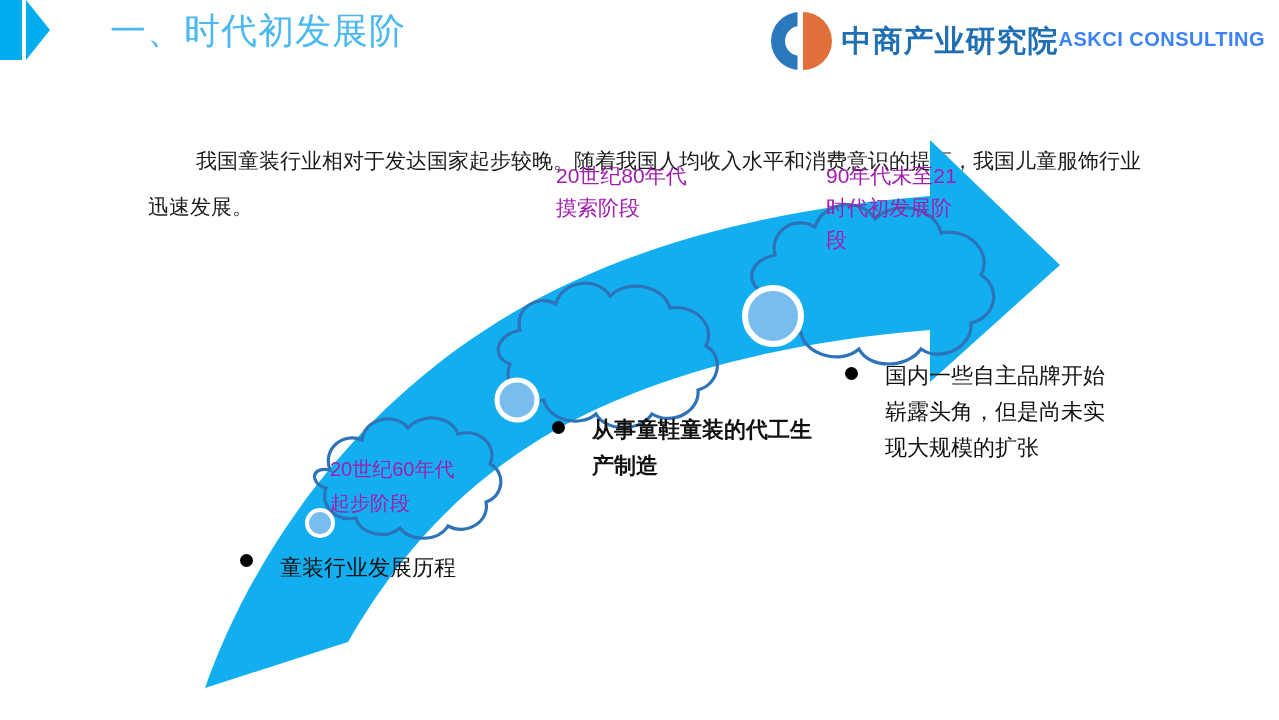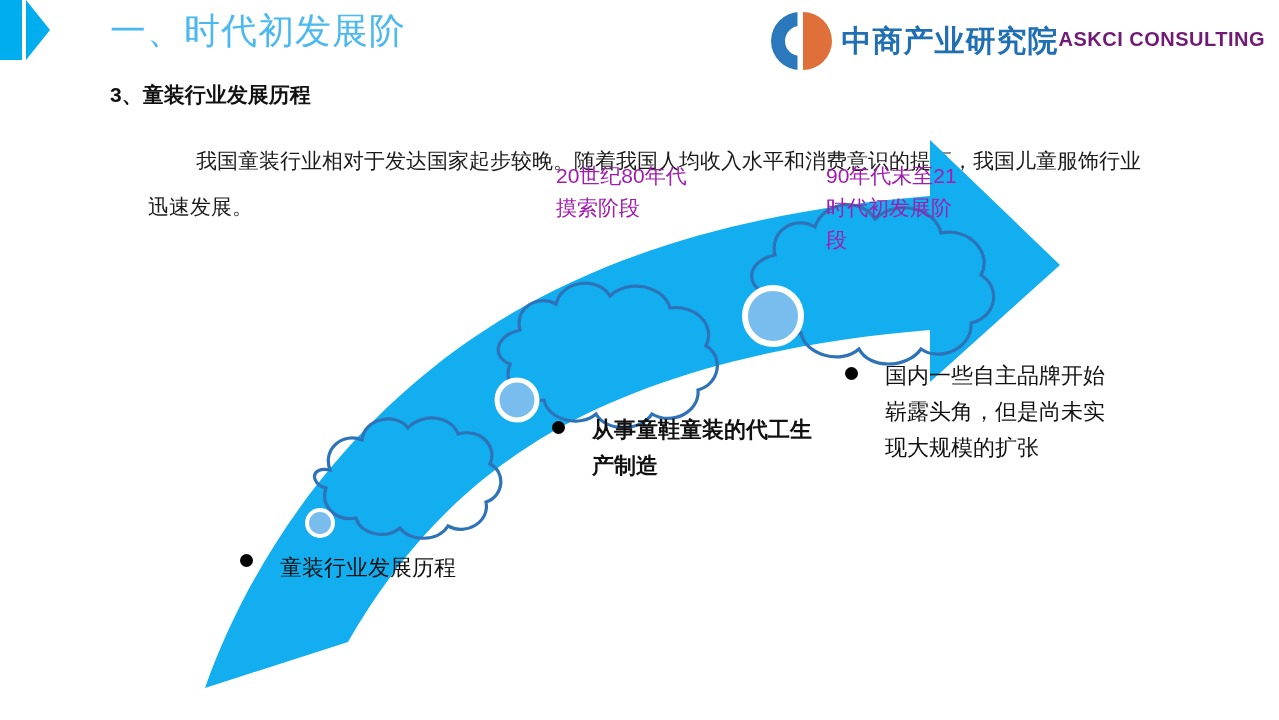--- a/index.html
+++ b/index.html
@@ -43,21 +43,21 @@
   .logo{position:absolute;right:14px;top:6px;height:70px;display:flex;align-items:center;}
   .logo-mark{width:66px;height:66px;position:relative;margin-right:8px;}
   .logo-text{display:flex;justify-content:center;line-height:1;}
   .logo-cn{
     font-family:"Liberation Sans","DejaVu Sans",sans-serif;
     font-weight:bold;font-size:30px;color:#1F6FB2;letter-spacing:1px;
     white-space:nowrap;
   }
   .logo-en{
     font-family:"Liberation Sans","DejaVu Sans",sans-serif;
-    font-weight:bold;font-size:20px;color:#701a75;letter-spacing:0.5px;
+    font-weight:bold;font-size:20px;color:#3b82f6;letter-spacing:0.5px;
     margin-top:3px;white-space:nowrap;
   }
 
   
   .body-text{
     position:absolute;left:148px;top:138px;width:1010px;
     font-size:21px;line-height:46px;color:#1a1a1a;
     text-indent:48px;
     font-family:"Liberation Serif","DejaVu Serif",serif;
   }
@@ -96,21 +96,20 @@
 </style>
 </head>
 <body>
 
 <div class="slide">
 
   <div class="deco-rect"></div>
   <div class="deco-tri"></div>
 
   <div class="slide-title">一、时代初发展阶</div>
-  <div class="section-title">3、童装行业发展历程</div>
 
   <div class="logo">
     <div class="logo-mark">
       <svg width="66" height="66" viewBox="0 0 66 66" aria-hidden="true">
         <path d="M33 4 A29 29 0 1 0 33 62 L33 48 A15 15 0 1 1 33 18 Z" fill="#2B79BC"></path>
         <path d="M36 4 A29 29 0 0 1 36 62 Z" fill="#E0703A"></path>
         <rect x="30.5" y="4" width="5" height="58" fill="#ffffff"></rect>
       </svg>
     </div>
     <div class="logo-text">
@@ -182,20 +181,22 @@
         c -20 -8 -18 -32 10 -38 Z"></path>
     </g>
 
     <g>
       <circle cx="320" cy="523" r="13" fill="#79BDEE" stroke="#ffffff" stroke-width="4"></circle>
       <circle cx="517" cy="400" r="20" fill="#79BDEE" stroke="#ffffff" stroke-width="5"></circle>
       <circle cx="773" cy="316" r="28" fill="#79BDEE" stroke="#ffffff" stroke-width="6"></circle>
     </g>
   </svg>
 
+  <div class="stage-label l0">20世纪60年代
+起步阶段</div>
   <div class="stage-label l1">20世纪80年代
 摸索阶段</div>
   <div class="stage-label l2">90年代末至21
 时代初发展阶
 段</div>
 
   <div class="bullet b0">
     <span class="dot"></span>
     <span class="txt">童装行业发展历程</span>
   </div>

